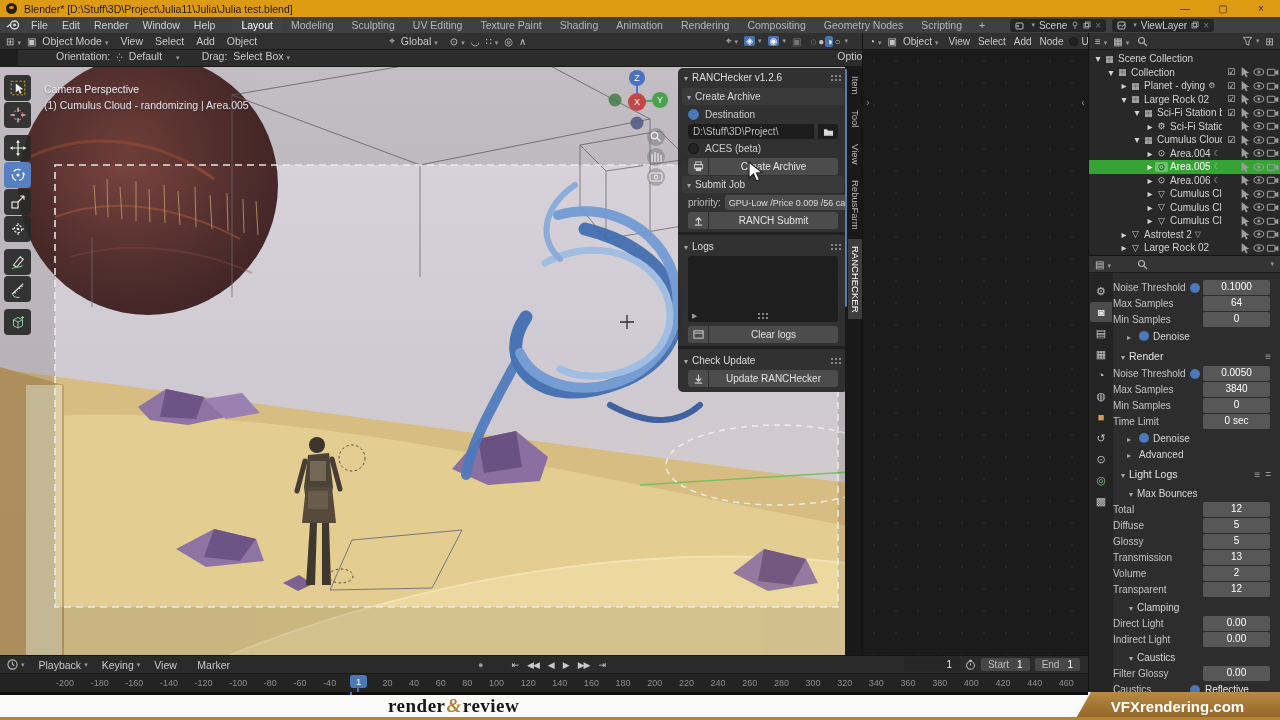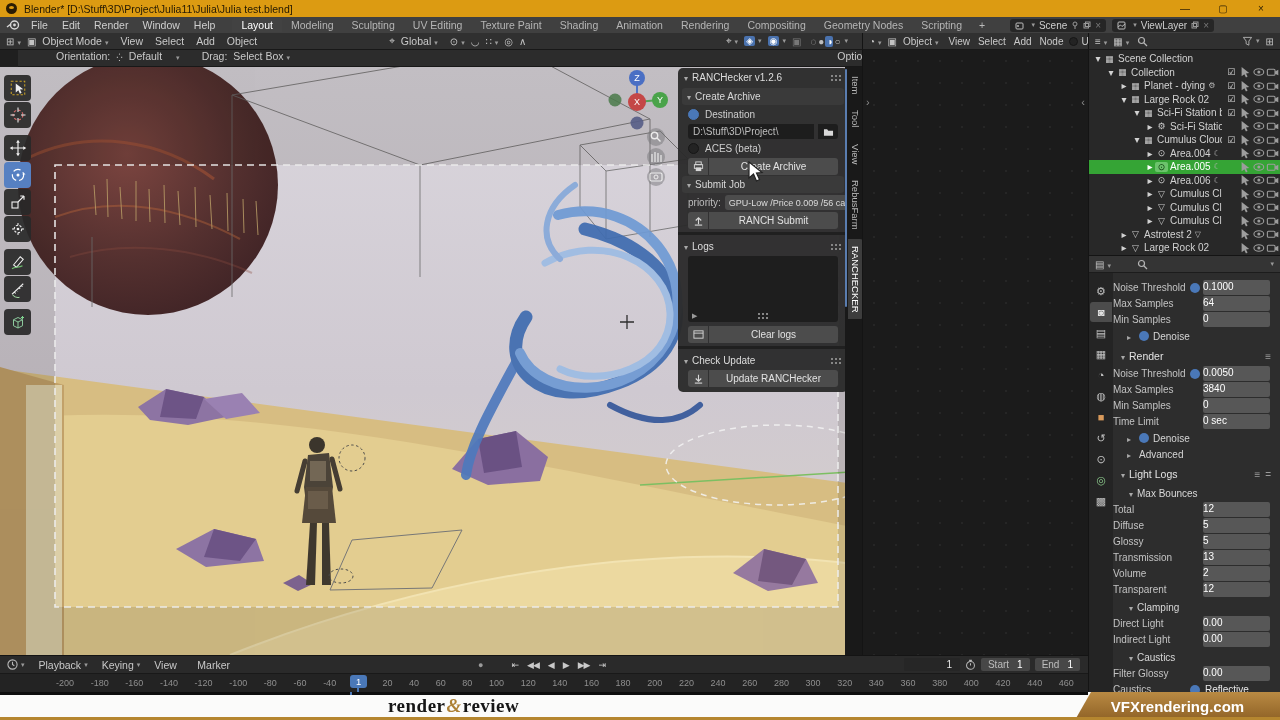--- a/index.html
+++ b/index.html
@@ -89,21 +89,21 @@
 
 .props{left:1088px;top:255px;width:192px;height:437px;background:#2d2d2d;border-left:1px solid #141414;border-top:1px solid #141414}
 .phead{height:17px;background:#343434;display:flex;align-items:center;padding:0 6px;border-bottom:1px solid #1c1c1c}
 .ptabs{position:absolute;left:0;top:17px;width:24px;bottom:0;background:#242424;display:flex;flex-direction:column;align-items:center;padding-top:8px}
 .ptab{width:22px;height:20px;display:flex;align-items:center;justify-content:center;font-size:11px;margin-bottom:1px}
 .ptab.active{background:#4c4c4c;border-radius:3px 0 0 3px}
 .pbody{position:absolute;left:24px;top:17px;right:0;bottom:0;padding-top:6px;overflow:hidden}
 .prow{display:flex;align-items:center;height:15px;margin:1px 0}
 .plabel{width:74px;text-align:left;color:#c3c3c3;font-size:10px;flex:none}
 .pcheck{width:10px;height:10px;border-radius:50%;background:#4a78b8;margin:0 3px;flex:none}
-.pval{flex:1;background:#575757;border-radius:2px;color:#fff;height:15px;line-height:13px;margin-right:10px;font-size:10px}
+.pval{flex:1;background:#575757;border-radius:2px;text-align:center;color:#fff;height:15px;line-height:13px;margin-right:10px;font-size:10px}
 .ptoggle{display:flex;align-items:center;height:16px;padding-left:14px;gap:4px;color:#d5d5d5;font-size:10px}
 .ptoggle .pcheck{margin:0}
 .psec{display:flex;align-items:center;height:18px;padding:0 8px 0 8px;color:#e3e3e3;font-size:10.5px;margin-top:3px}
 .psec .preset{margin-left:auto;color:#9a9a9a;font-size:10px;letter-spacing:1px}
 .psub{display:flex;align-items:center;height:16px;padding-left:16px;color:#d8d8d8;font-size:10px;margin-top:2px}
 .ctogglerow{display:flex;align-items:center;height:15px}
 .ctext{color:#e8e8e8;font-size:10px;margin-left:2px}
 
 .timeline{left:0;top:655px;width:1088px;height:37px;background:#232323;border-top:1px solid #141414}
 .tlhead{height:18px;background:#2a2a2a;display:flex;align-items:center;font-size:10.5px;color:#c9c9c9;border-bottom:1px solid #191919;position:relative}
@@ -398,20 +398,24 @@
         <circle cx="654.5" cy="68.5" r="3.2" fill="none" stroke="#f0f0f0" stroke-width="1.4"></circle>
         <line x1="657" y1="71" x2="660.5" y2="74.5" stroke="#f0f0f0" stroke-width="1.4"></line>
         <circle cx="656" cy="90" r="9" fill="#77777a" opacity="0.55"></circle>
         <path d="M652,95 V87 M655,95 V85 M658,95 V86 M661,95 V88" stroke="#f0f0f0" stroke-width="1.2" fill="none"></path>
         <circle cx="656" cy="110" r="9" fill="#77777a" opacity="0.55"></circle>
         <rect x="650" y="106" width="12" height="8" rx="1.5" fill="none" stroke="#f0f0f0" stroke-width="1.2"></rect>
         <circle cx="656" cy="110" r="2" fill="none" stroke="#f0f0f0" stroke-width="1"></circle>
       </g>
     </svg>
 
+    <div class="vtext">
+      <div>Camera Perspective</div>
+      <div class="l2">(1) Cumulus Cloud - randomizing | Area.005</div>
+    </div>
 
     <div class="ltools">
       <div class="ltool">
         <svg width="18" height="18" viewBox="0 0 24 24">
             <rect x="3" y="3" width="18" height="18" fill="none" stroke="#c9a227" stroke-width="1.4" stroke-dasharray="3,2.5"></rect>
             <path d="M9,6 L9,18 L12.5,15 L14.5,19.5 L16.8,18.2 L14.6,13.9 L19,13.5 Z" fill="#eee"></path>
           </svg>
       </div>
       <div class="ltool">
         <svg width="18" height="18" viewBox="0 0 24 24">

